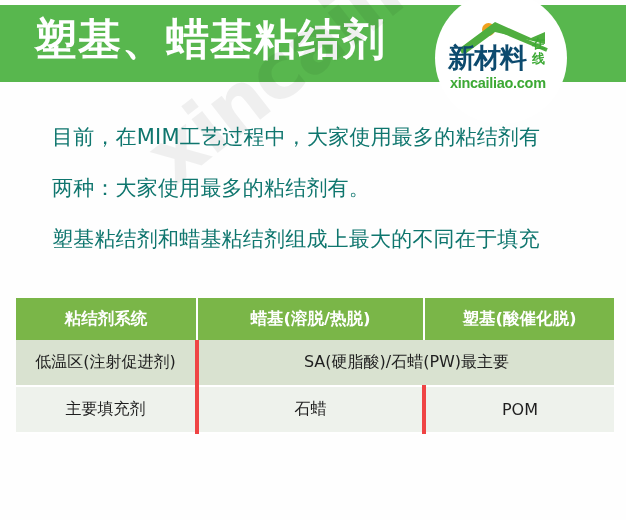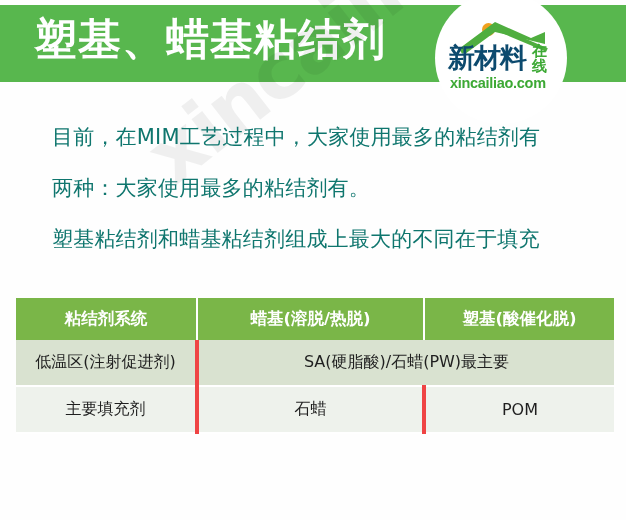--- a/index.html
+++ b/index.html
@@ -62,26 +62,25 @@
     left:13px;top:52px;
     font-size:27px;font-weight:bold;
     color:#0c4a6e;
     letter-spacing:-1px;
     font-family:"DejaVu Sans",sans-serif;
     line-height:1;
   }
   .logo-sub{
     position:absolute;
     left:97px;top:44px;
-    font-size:15px;font-weight:bold;
+    font-size:13px;font-weight:bold;
     color:#3da935;
     line-height:15px;
     width:18px;
     font-family:"DejaVu Sans",sans-serif;
-    margin-top:8px;
   }
   .logo-url{
     position:absolute;
     left:15px;top:83px;
     font-size:14.5px;
     font-weight:bold;
     color:#3da935;
     letter-spacing:-0.3px;
     font-family:"Liberation Sans",sans-serif;
   }

